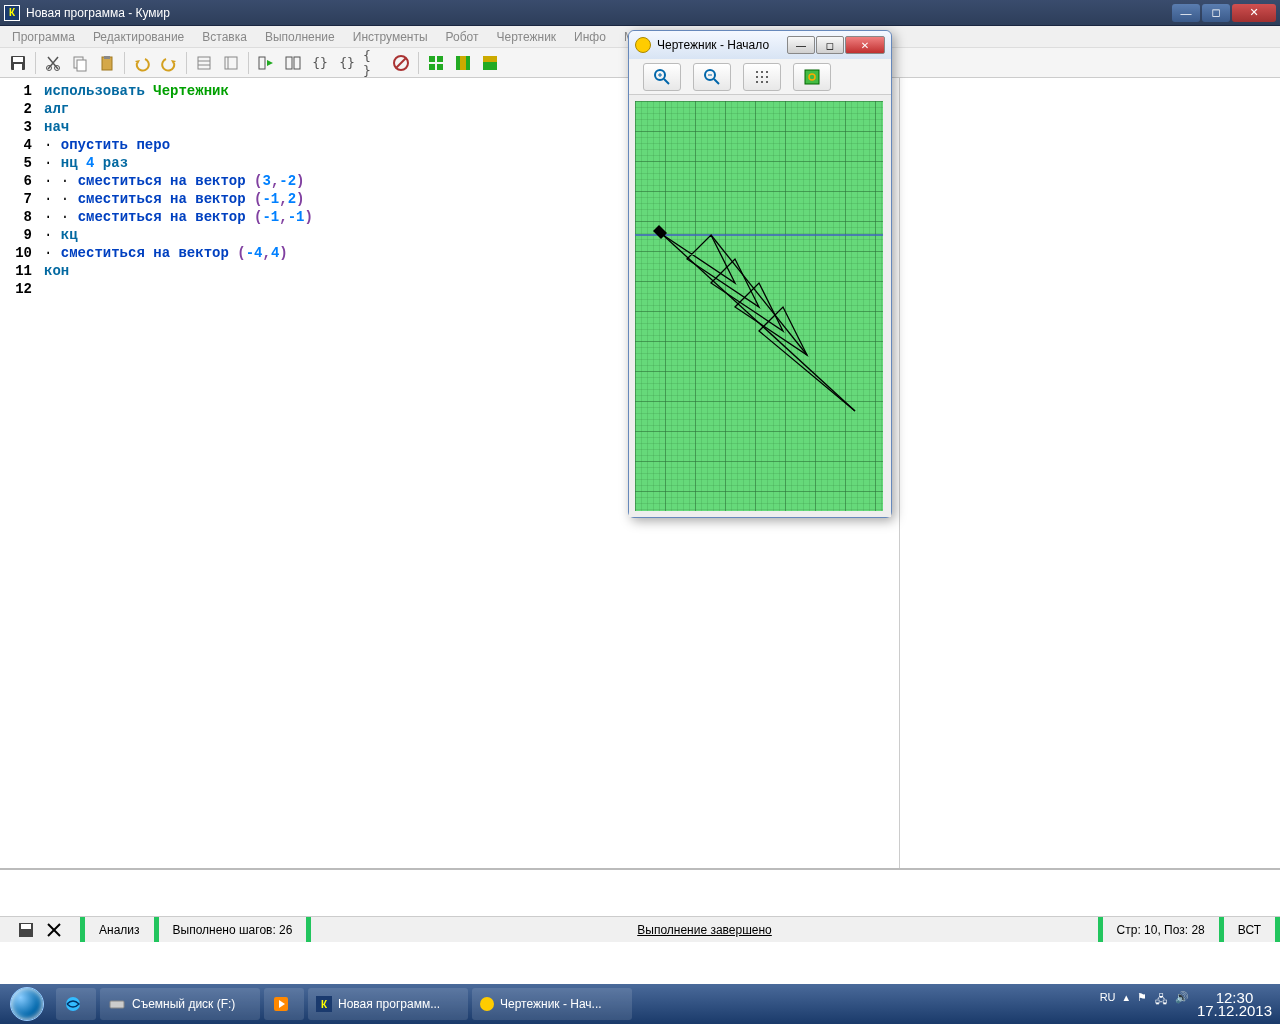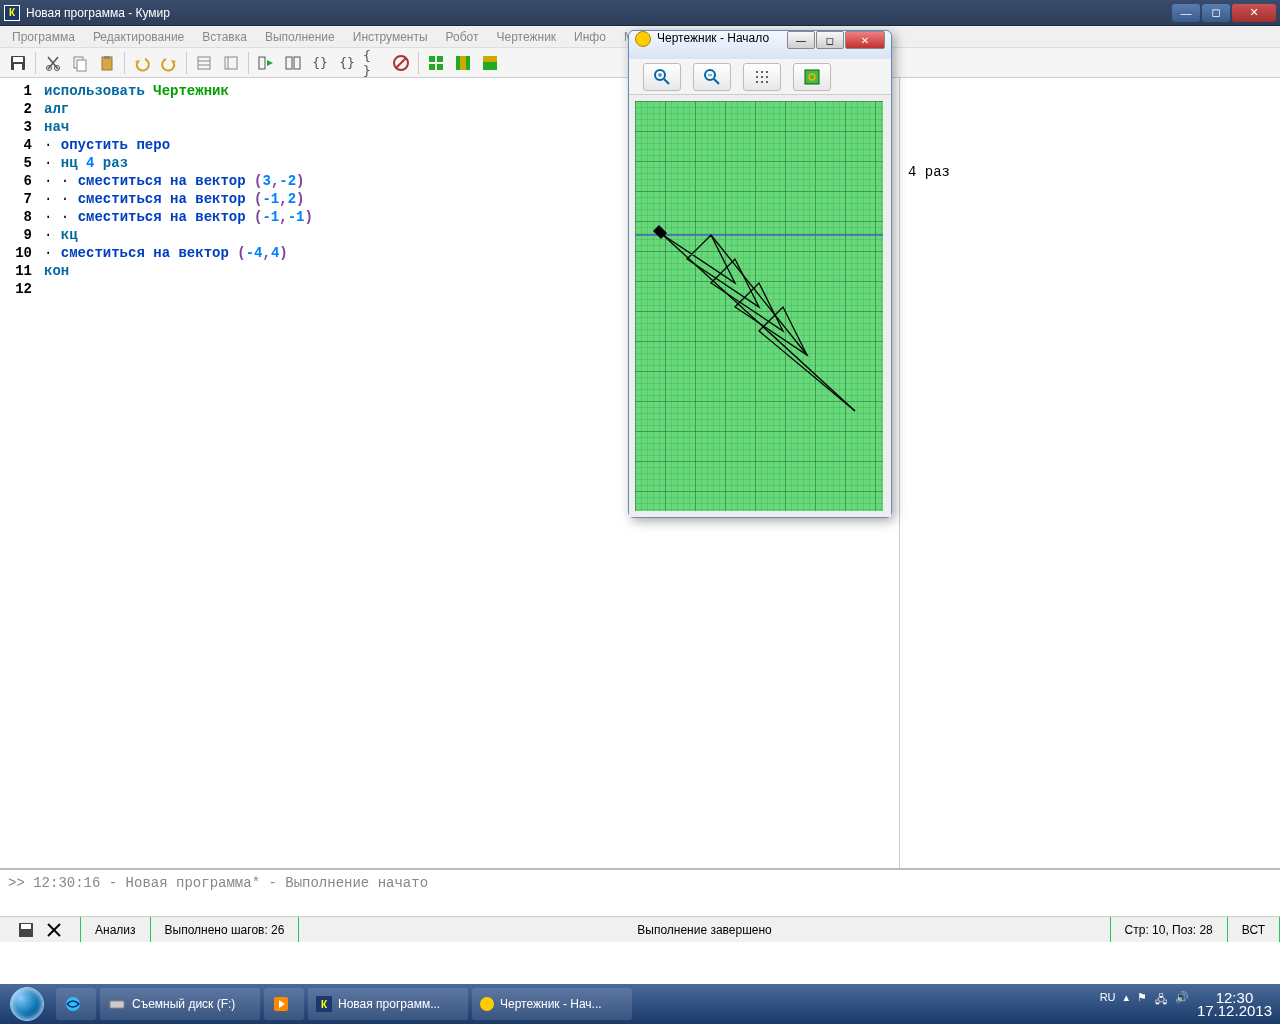--- a/index.html
+++ b/index.html
@@ -39,37 +39,37 @@
 .dot { color:#000; }
 
 .sidepane { flex:1; background:#fff; padding:8px; font-family:'Courier New',monospace; font-size:14px; }
 
 
 .outbar { height:48px; border-top:2px solid #bbb; background:#fff; font-family:'Courier New',monospace; font-size:14px; padding:4px 8px; color:#888; line-height:18px; }
 .outbar .l1 { color:#888; }
 
 
 .statusbar { height:26px; background:#f0f0f0; border-top:1px solid #ccc; display:flex; align-items:center; font-size:12px; }
-.statusbar .cell { padding:3px 14px; border-right:1px solid #22c55e; height:100%; display:flex; align-items:center;text-align:center; }
+.statusbar .cell { padding:3px 14px; border-right:5px solid #22c55e; height:100%; display:flex; align-items:center;text-align:center; }
 .statusbar .spacer { flex:1; }
 .sicon { width:18px; height:18px; margin:0 3px; }
 
 
 .taskbar { position:absolute; left:0; right:0; bottom:0; height:40px; background:linear-gradient(#4a6a9a,#1a3a6a); display:flex; align-items:center; }
 .start { width:54px; height:40px; display:flex; align-items:center; justify-content:center; }
 .start .orb { width:34px; height:34px; border-radius:50%; background:radial-gradient(circle at 30% 30%,#8cf,#06a 60%,#036); border:1px solid #9cf; box-shadow:inset 0 0 6px #fff; position:relative; }
 .taskbtn { height:32px; background:rgba(255,255,255,0.12); margin:0 2px; border-radius:3px; display:flex; align-items:center; padding:0 8px; color:#fff; font-size:12px; gap:6px; min-width:40px; }
 .taskbtn.wide { min-width:160px; }
 .taskbtn .ticon { width:18px; height:18px; }
 .tray { margin-left:auto; display:flex; align-items:flex-start; color:#fff; font-size:11px; padding-right:8px; gap:8px; }
 .tray .clock { text-align:center; line-height:13px; font-size:15px; }
 
 
 .drawer-win { position:absolute; left:628px; top:30px; width:264px; background:#eef2f8; border:1px solid #6688bb; border-radius:6px; box-shadow:3px 3px 12px rgba(0,0,0,0.35); }
-.drawer-win .dtitle { height:28px; display:flex; align-items:flex-start; padding:0 6px; background:linear-gradient(#f4f8ff,#d8e4f4); border-radius:6px 6px 0 0; font-size:12px; }
+.drawer-win .dtitle { height:28px; display:flex; align-items:center; padding:0 6px; background:linear-gradient(#f4f8ff,#d8e4f4); border-radius:6px 6px 0 0; font-size:12px; }
 .drawer-win .dtitle .dicon { width:16px; height:16px; background:#ffcc00; border-radius:50%; margin-right:6px; border:1px solid #aa8800; }
 .drawer-win .dtitle .dwinbtns { margin-left:auto; display:flex; gap:1px; }
 .dwbtn { width:28px; height:18px; border:1px solid #888; background:linear-gradient(#f8f8f8,#d0d0d0); border-radius:2px; display:flex; align-items:center; justify-content:center; font-size:10px; }
 .dwbtn.cl { background:linear-gradient(#f08080,#c03030); color:#fff; width:40px; }
 .drawer-tools { height:36px; display:flex; align-items:center; gap:12px; padding:0 14px; background:#f4f4f4; border-bottom:1px solid #ccc; }
 .dtbtn { width:38px; height:28px; border:1px solid #bbb; border-radius:3px; background:linear-gradient(#fff,#e8e8e8); display:flex; align-items:center; justify-content:center; }
 .canvas-wrap { padding:6px; background:#eee; }
 .canvas { position:relative; width:248px; height:410px; background:#66d97a; }
 </style>
 </head>
@@ -210,42 +210,40 @@
         <div>8</div>
         <div>9</div>
         <div>10</div>
         <div>11</div>
         <div>12</div>
       </div>
     <div class="code" id="code"><div class="line"><span class="kw">использовать</span> <span class="name">Чертежник</span></div><div class="line"><span class="kw">алг</span></div><div class="line"><span class="kw">нач</span></div><div class="line"><span class="dot">· </span><span class="cmd">опустить перо</span></div><div class="line"><span class="dot">· </span><span class="kw">нц</span> <span class="num">4</span> <span class="kw">раз</span></div><div class="line"><span class="dot">· </span><span class="dot">· </span><span class="cmd">сместиться на вектор</span> <span class="pun">(</span><span class="num">3</span><span class="pun">,</span><span class="num">-2</span><span class="pun">)</span></div><div class="line"><span class="dot">· </span><span class="dot">· </span><span class="cmd">сместиться на вектор</span> <span class="pun">(</span><span class="num">-1</span><span class="pun">,</span><span class="num">2</span><span class="pun">)</span></div><div class="line"><span class="dot">· </span><span class="dot">· </span><span class="cmd">сместиться на вектор</span> <span class="pun">(</span><span class="num">-1</span><span class="pun">,</span><span class="num">-1</span><span class="pun">)</span></div><div class="line"><span class="dot">· </span><span class="kw">кц</span></div><div class="line"><span class="dot">· </span><span class="cmd">сместиться на вектор</span> <span class="pun">(</span><span class="num">-4</span><span class="pun">,</span><span class="num">4</span><span class="pun">)</span></div><div class="line"><span class="kw">кон</span></div><div class="line"></div></div>
   </div>
   <div class="sidepane">
     <div style="height:78px;"></div>
-    <div>4 раз</div>
   </div>
 </div>
 
 <div class="outbar">
-  <div class="l1">&gt;&gt; 12:30:16 - Новая программа* - Выполнение начато</div>
 </div>
 
 <div class="statusbar">
   <div class="cell" style="gap:4px;">
     <svg class="sicon">
         <rect x="2" y="2" width="14" height="14" fill="#444"></rect>
         <rect x="4" y="3" width="10" height="5" fill="#fff"></rect>
       </svg>
     <svg class="sicon">
         <line x1="3" y1="3" x2="15" y2="15" stroke="#000" stroke-width="2"></line>
         <line x1="15" y1="3" x2="3" y2="15" stroke="#000" stroke-width="2"></line>
       </svg>
   </div>
   <div class="cell">Анализ</div>
   <div class="cell">Выполнено шагов: 26</div>
-  <div class="spacer cell" style="justify-content:center;">Выполнение завершено</div>
+  <div class="spacer cell" style="justify-content:center;text-decoration:underline;">Выполнение завершено</div>
   <div class="cell">Стр: 10, Поз: 28</div>
   <div class="cell">ВСТ</div>
 </div>
 
 <div class="taskbar">
   <div class="start">
       <div class="orb"></div>
     </div>
   <div class="taskbtn">
       <svg class="ticon" viewBox="0 0 18 18">

